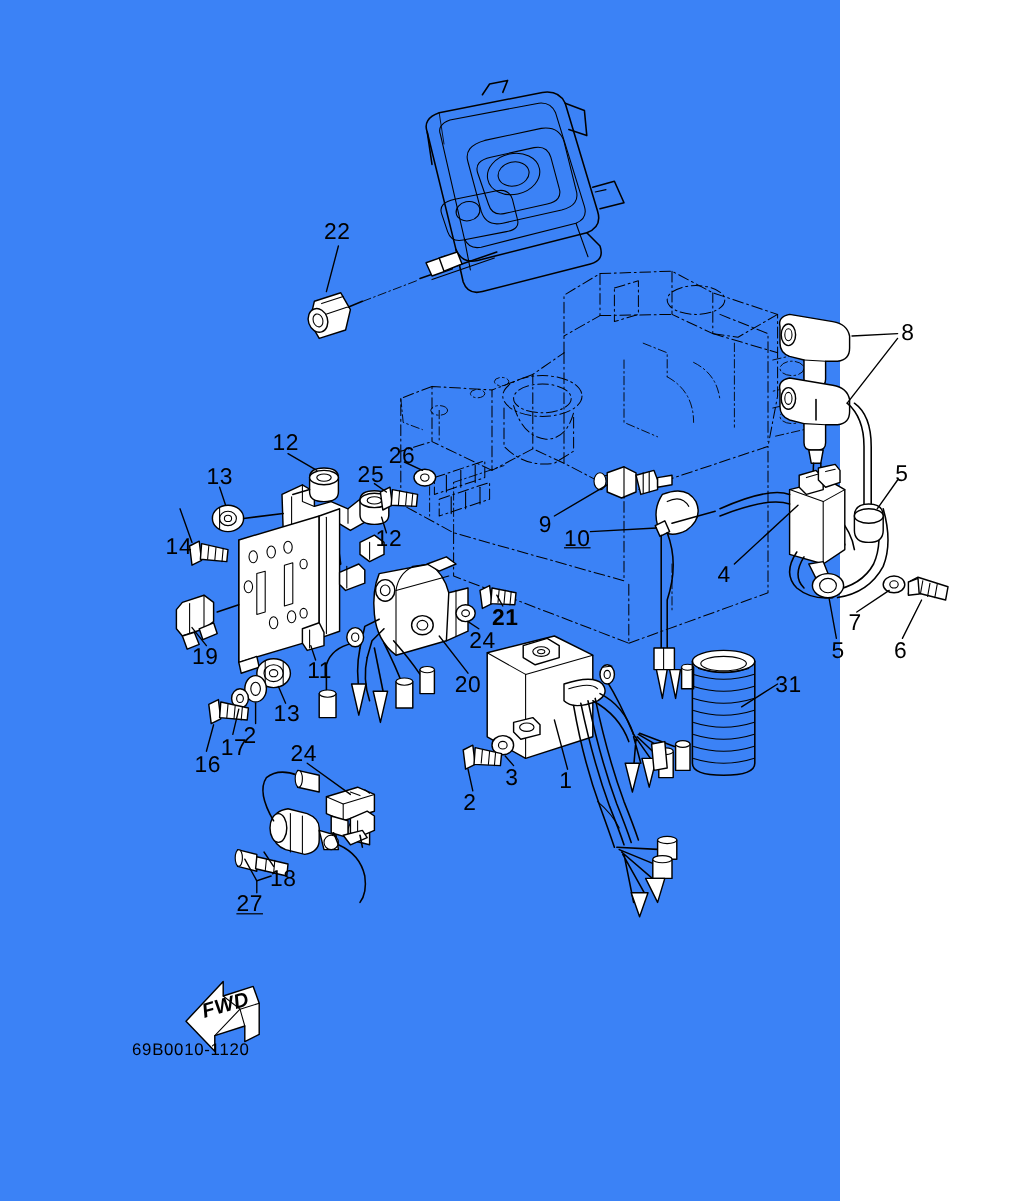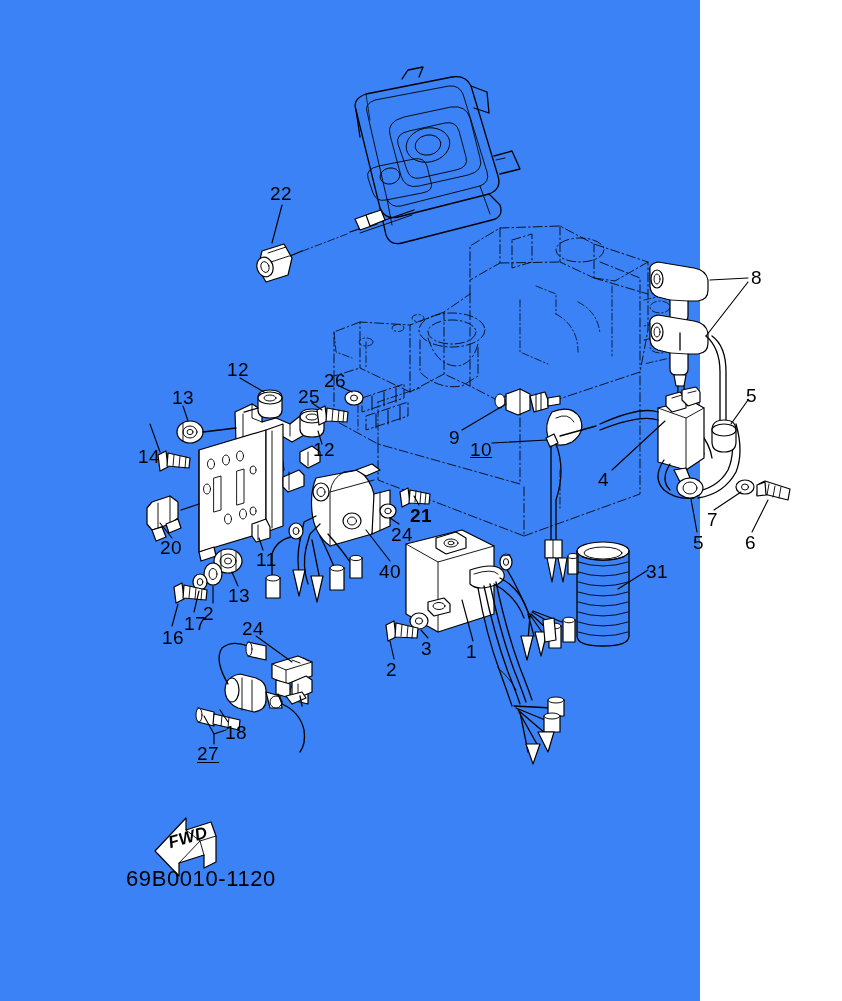--- a/index.html
+++ b/index.html
@@ -37,23 +37,23 @@
     line-height: 1;
     white-space: nowrap;
     letter-spacing: 0.5px;
   }
   .callout.underlined {
     text-decoration: underline;
     text-underline-offset: 2px;
   }
   #part-number {
     position: absolute;
-    left: 126px;
+    left: 110px;
     top: 866px;
-    font-size: 22px;
+    font-size: 14px;
     letter-spacing: 0.6px;
     color: #000000;
     white-space: nowrap;
   }
   #fwd-label {
     position: absolute;
     left: 168px;
     top: 828px;
     font-size: 17px;
     font-weight: bold;
@@ -648,27 +648,27 @@
     <span class="callout" style="left:598px; top:470px;">4</span>
     <span class="callout" style="left:449px; top:428px;">9</span>
     <span class="callout" style="left:470px; top:440px;text-decoration:underline;">10</span>
     <span class="callout" style="left:646px; top:562px;">31</span>
     <span class="callout" style="left:227px; top:360px;">12</span>
     <span class="callout" style="left:313px; top:440px;">12</span>
     <span class="callout" style="left:172px; top:388px;">13</span>
     <span class="callout" style="left:138px; top:406px;margin-top:41px;">14</span>
     <span class="callout" style="left:298px; top:387px;">25</span>
     <span class="callout" style="left:324px; top:371px;">26</span>
-    <span class="callout" style="left:160px; top:538px;">20</span>
+    <span class="callout" style="left:160px; top:538px;">19</span>
     <span class="callout" style="left:256px; top:550px;">11</span>
     <span class="callout" style="left:228px; top:586px;">13</span>
     <span class="callout" style="left:203px; top:604px;">2</span>
     <span class="callout" style="left:184px; top:614px;">17</span>
     <span class="callout" style="left:162px; top:628px;text-align:center;">16</span>
-    <span class="callout" style="left:379px; top:562px;">40</span>
+    <span class="callout" style="left:379px; top:562px;">20</span>
     <span class="callout" style="left:410px; top:506px;font-weight:bold;">21</span>
     <span class="callout" style="left:391px; top:525px;">24</span>
     <span class="callout" style="left:466px; top:642px;">1</span>
     <span class="callout" style="left:386px; top:660px;">2</span>
     <span class="callout" style="left:421px; top:639px;">3</span>
     <span class="callout" style="left:242px; top:619px;">24</span>
     <span class="callout" style="left:225px; top:723px;">18</span>
     <span class="callout underlined" style="left:197px; top:744px;">27</span>
   </div>
 

